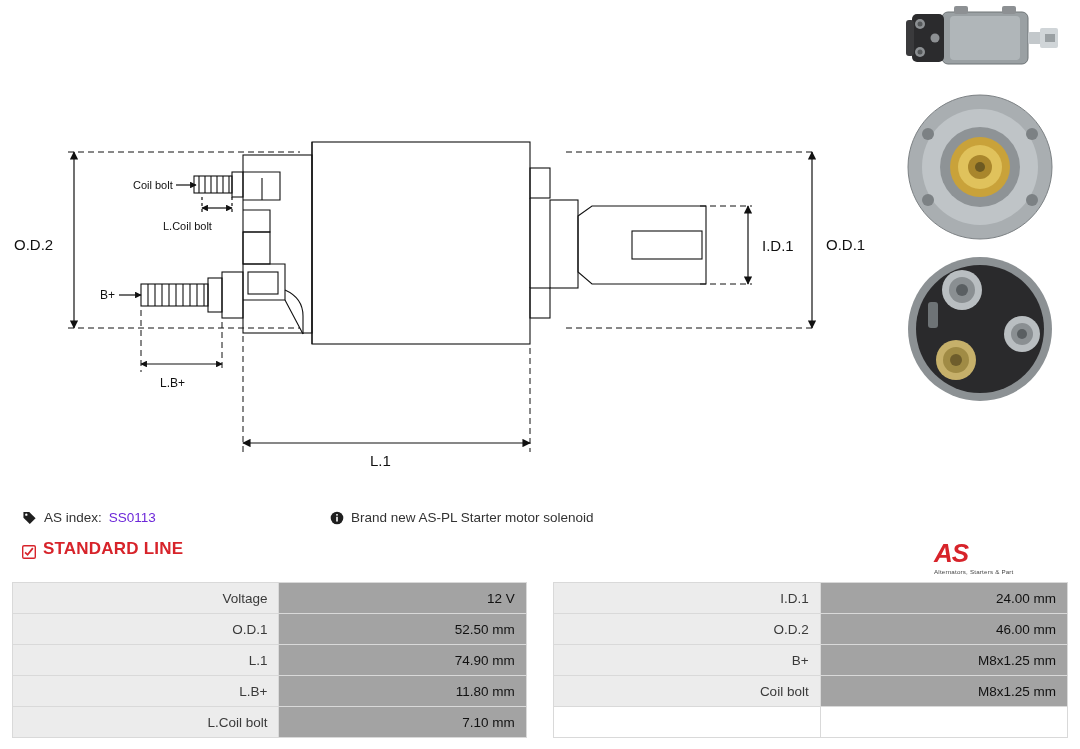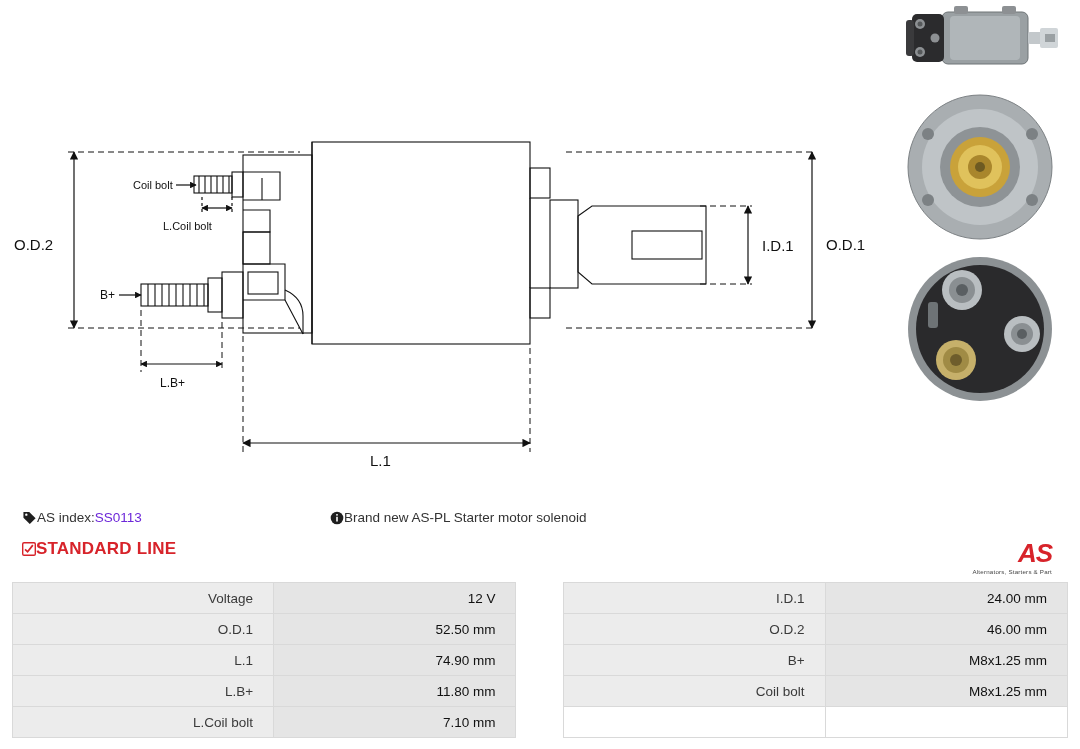--- a/index.html
+++ b/index.html
@@ -46,21 +46,22 @@
     height: 80px;
     font-size: 13.5px;
   }
   .info-col { position: absolute; }
   .col-a { left: 22px; top: 10px; width: 300px; }
   .col-b { left: 330px; top: 10px; width: 400px; }
   .col-c { left: 740px; top: 10px; width: 330px; }
 
   .info-line {
     display: flex;
-    align-items: center;
+    align-items: flex-end;
+    gap: 7px;
     margin-bottom: 14px;
     white-space: nowrap;
   }
   .info-label { color: #333; }
   .info-value { font-weight: normal; color: #6d28d9; }
   .std-line {
     color: #d7232a;
     font-weight: bold;
     letter-spacing: .2px;
     font-size: 17px;
@@ -71,21 +72,21 @@
     align-items: center;
     justify-content: center;
     flex: 0 0 auto;
   }
   .ico svg { display: block; }
 
   
   .logo {
     position: absolute;
     right: 28px; top: 40px;
-    text-align: right;
+    text-align: left;
     width: 118px;
   }
   .logo-mark {
     font-size: 26px;
     font-weight: bold;
     font-style: italic;
     color: #d7232a;
     letter-spacing: -1px;
     line-height: 1;
   }
@@ -101,31 +102,31 @@
     position: absolute;
     left: 12px; top: 582px;
     width: 1056px;
     border-collapse: collapse;
     table-layout: fixed;
     font-size: 13.5px;
   }
   .spec td {
     border: 1px solid #d9d9d9;
     height: 31px;
-    padding: 0 20px;
+    padding: 0 11px;
     vertical-align: middle;
   }
   .spec td.k {
     background: #ececec;
     color: #3a3a3a;
     text-align: right;
     width: 223px;
   }
   .spec td.v {
-    background: #e5e5e5;
+    background: #a3a3a3;
     color: #111;
     text-align: right;
     width: 207px;
   }
   .spec td.gap { border: none; background: #fff; width: 10px; }
   .spec td.empty { background: #ffffff; }
 </style>
 </head>
 <body>
 

